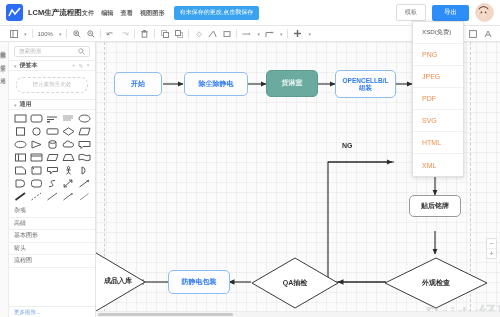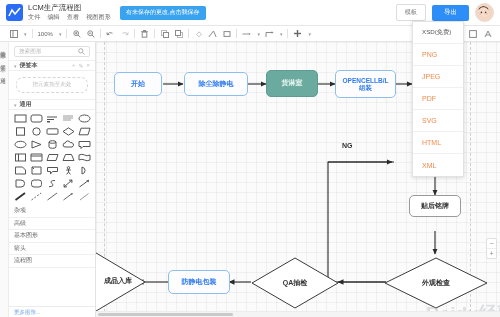--- a/index.html
+++ b/index.html
@@ -10,21 +10,21 @@
     position:relative;
   }
   .app{position:absolute;inset:0;display:flex;flex-direction:column;}
 
   
   .header{height:26px;flex:0 0 26px;background:#fff;border-bottom:1px solid #e6e6e6;
           display:flex;align-items:center;padding:0 6px;box-sizing:border-box;position:relative;}
   .logo{width:17px;height:17px;border-radius:3px;background:#2a6df4;position:relative;flex:0 0 auto;
         overflow:hidden;}
   .logo svg{position:absolute;left:1px;top:1px;}
-  .titlewrap{margin-left:5px;display:flex;flex-direction:column;justify-content:center;}
+  .titlewrap{margin-left:5px;display:flex;flex-direction:row;justify-content:center;font-weight:bold;}
   .doc-title{font-size:7.5px;color:#333;line-height:9px;white-space:nowrap;}
   .menubar{display:flex;gap:7px;margin-top:1px;}
   .menu-item{font-size:6.2px;color:#666;white-space:nowrap;cursor:default;}
   .save-badge{margin-left:9px;background:#3aa3f0;color:#fff;font-size:6px;
               padding:2.5px 6px;border-radius:2px;white-space:nowrap;align-self:center;}
   .header-right{margin-left:auto;display:flex;align-items:center;gap:6px;}
   .btn-template{border:1px solid #dcdcdc;background:#fff;color:#777;font-size:6.2px;
                 padding:3px 8px;border-radius:2px;white-space:nowrap;}
   .btn-export{background:#2e8ef7;color:#fff;font-size:6.5px;padding:3.5px 12px;
               border-radius:2px;white-space:nowrap;}

